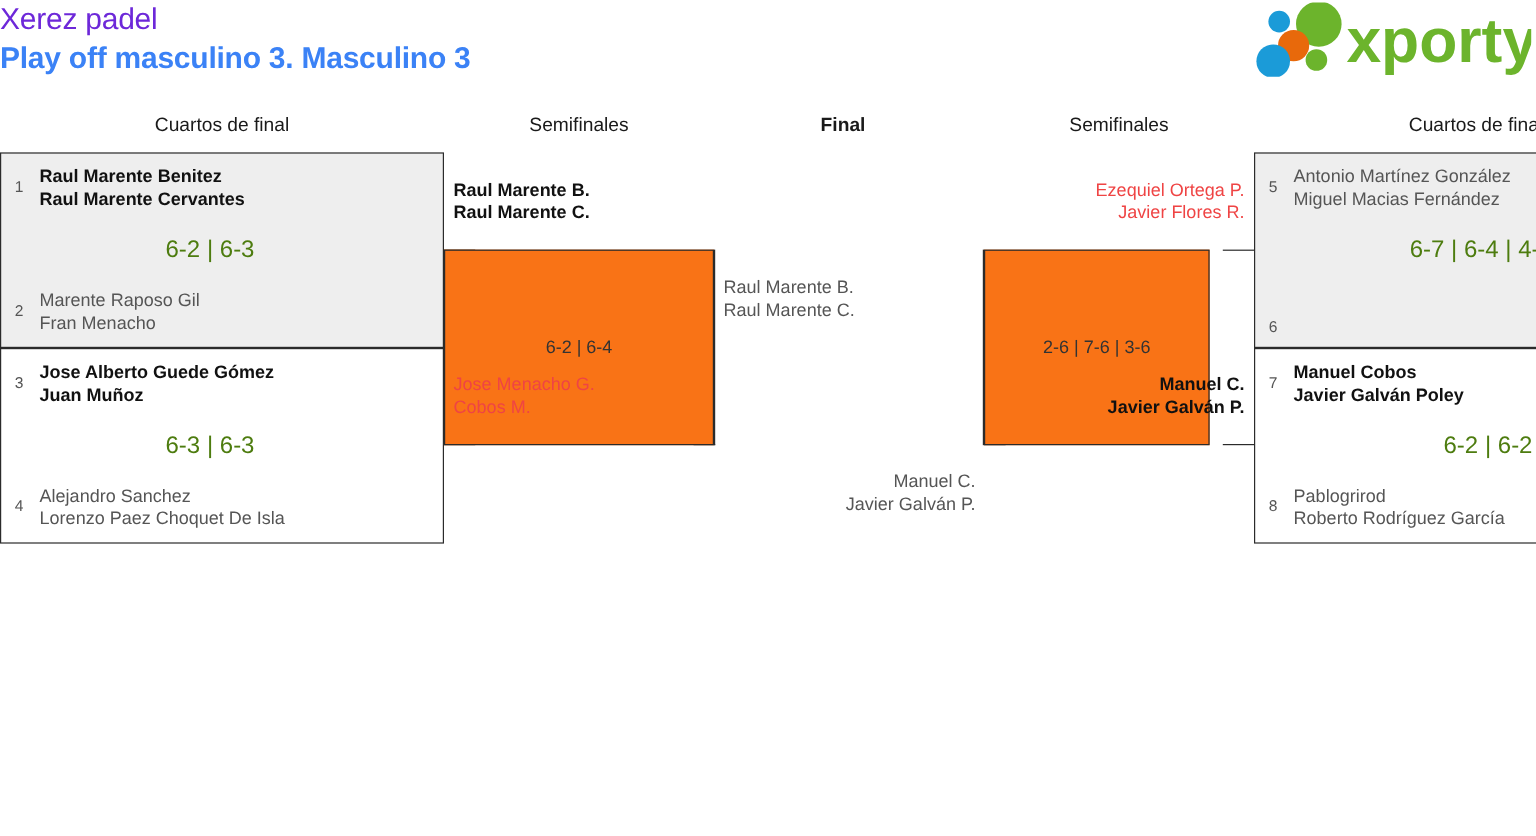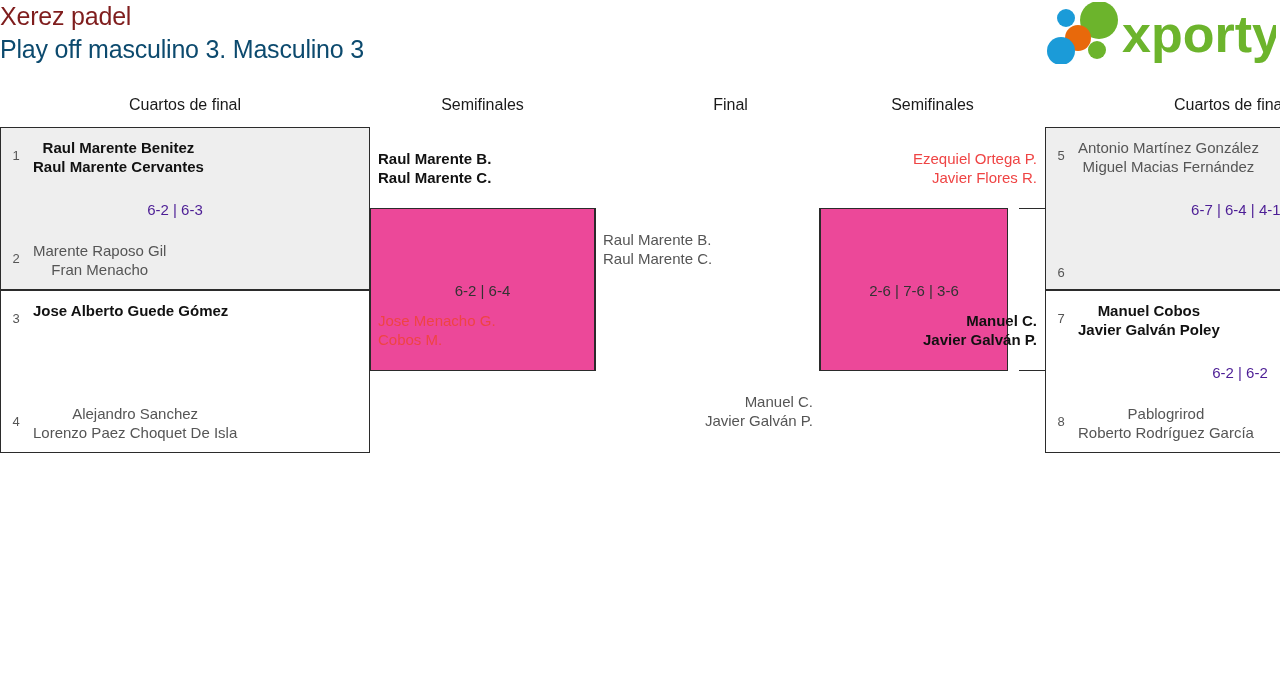--- a/index.html
+++ b/index.html
@@ -20,30 +20,30 @@
     top: 0; left: 0;
     width: 1280px;
     height: 88px;
   }
   #tournament-title {
     position: absolute;
     left: 0px; top: 2px;
     font-size: 25px;
     font-weight: 500;
     letter-spacing: -0.2px;
-    color: #7f1d1d;
+    color: #6d28d9;
     white-space: nowrap;
   }
   #tournament-subtitle {
     position: absolute;
     left: 0px; top: 35px;
     font-size: 25px;
-    font-weight: 400;
+    font-weight: 700;
     letter-spacing: -0.2px;
-    color: #0c4a6e;
+    color: #3b82f6;
     white-space: nowrap;
   }
 
   
   #logo {
     position: absolute;
     right: 4px; top: 2px;
     width: 232px;
     height: 62px;
   }
@@ -54,21 +54,21 @@
     position: absolute;
     top: 96px;
     font-size: 16px;
     font-weight: 400;
     color: #1a1a1a;
     text-align: center;
     white-space: nowrap;
   }
   #round-h-0 { left: 0px;    width: 370px; }
   #round-h-1 { left: 370px;  width: 225px; }
-  #round-h-2 { left: 618px;  width: 225px; }
+  #round-h-2 { left: 590px;  width: 225px; font-weight: bold; }
   #round-h-3 { left: 820px;  width: 225px; }
   #round-h-4 { left: 1045px; width: 370px; text-align: center; }
 
   
   #bracket {
     position: absolute;
     top: 0; left: 0;
     width: 1280px;
     height: 697px;
   }
@@ -108,44 +108,43 @@
     padding-top: 11px;
     width: 14px;
     text-align: center;
     flex: 0 0 14px;
   }
   .names {
     font-size: 15px;
     line-height: 19px;
     color: #555555;
     white-space: nowrap;
-    text-align: center;
   }
   .names.winner { color: #111111; font-weight: 700; }
   .name-line { display: block; }
 
   
   .qf-score {
     position: absolute;
     top: 50%;
     transform: translateY(-50%);
-    font-size: 15px;
-    color: #4c1d95;
+    font-size: 20px;
+    color: #4d7c0f;
     white-space: nowrap;
   }
   .qf-left .qf-score  { left: 0; right: 20px; text-align: center; }
   .qf-right .qf-score { left: 20px; right: 0; text-align: center; }
 
   
   .sf-box {
     position: absolute;
     top: 208px;
     height: 163px;
     border: 1px solid #2b2b2b;
-    background: #ec4899;
+    background: #f97316;
   }
   #sf-left  { left: 370px;  width: 225px; }
   #sf-right { left: 820px;  width: 188px; }
 
   .sf-score {
     position: absolute;
     top: 50%;
     transform: translateY(-50%);
     left: 0; right: 0;
     text-align: center;
@@ -258,22 +257,24 @@
           <span class="name-line">Marente Raposo Gil</span>
           <span class="name-line">Fran Menacho</span>
         </span>
       </div>
     </div>
   <div class="qf-box qf-left" id="qf-1">
       <div class="team t-top">
         <span class="seed">3</span>
         <span class="names winner">
           <span class="name-line">Jose Alberto Guede Gómez</span>
-        </span>
-      </div>
+          <span class="name-line">Juan Muñoz</span>
+        </span>
+      </div>
+      <div class="qf-score">6-3 | 6-3</div>
       <div class="team t-bottom">
         <span class="seed">4</span>
         <span class="names">
           <span class="name-line">Alejandro Sanchez</span>
           <span class="name-line">Lorenzo Paez Choquet De Isla</span>
         </span>
       </div>
     </div>
   <div class="qf-box qf-right shaded" id="qf-2">
       <div class="team t-top">

